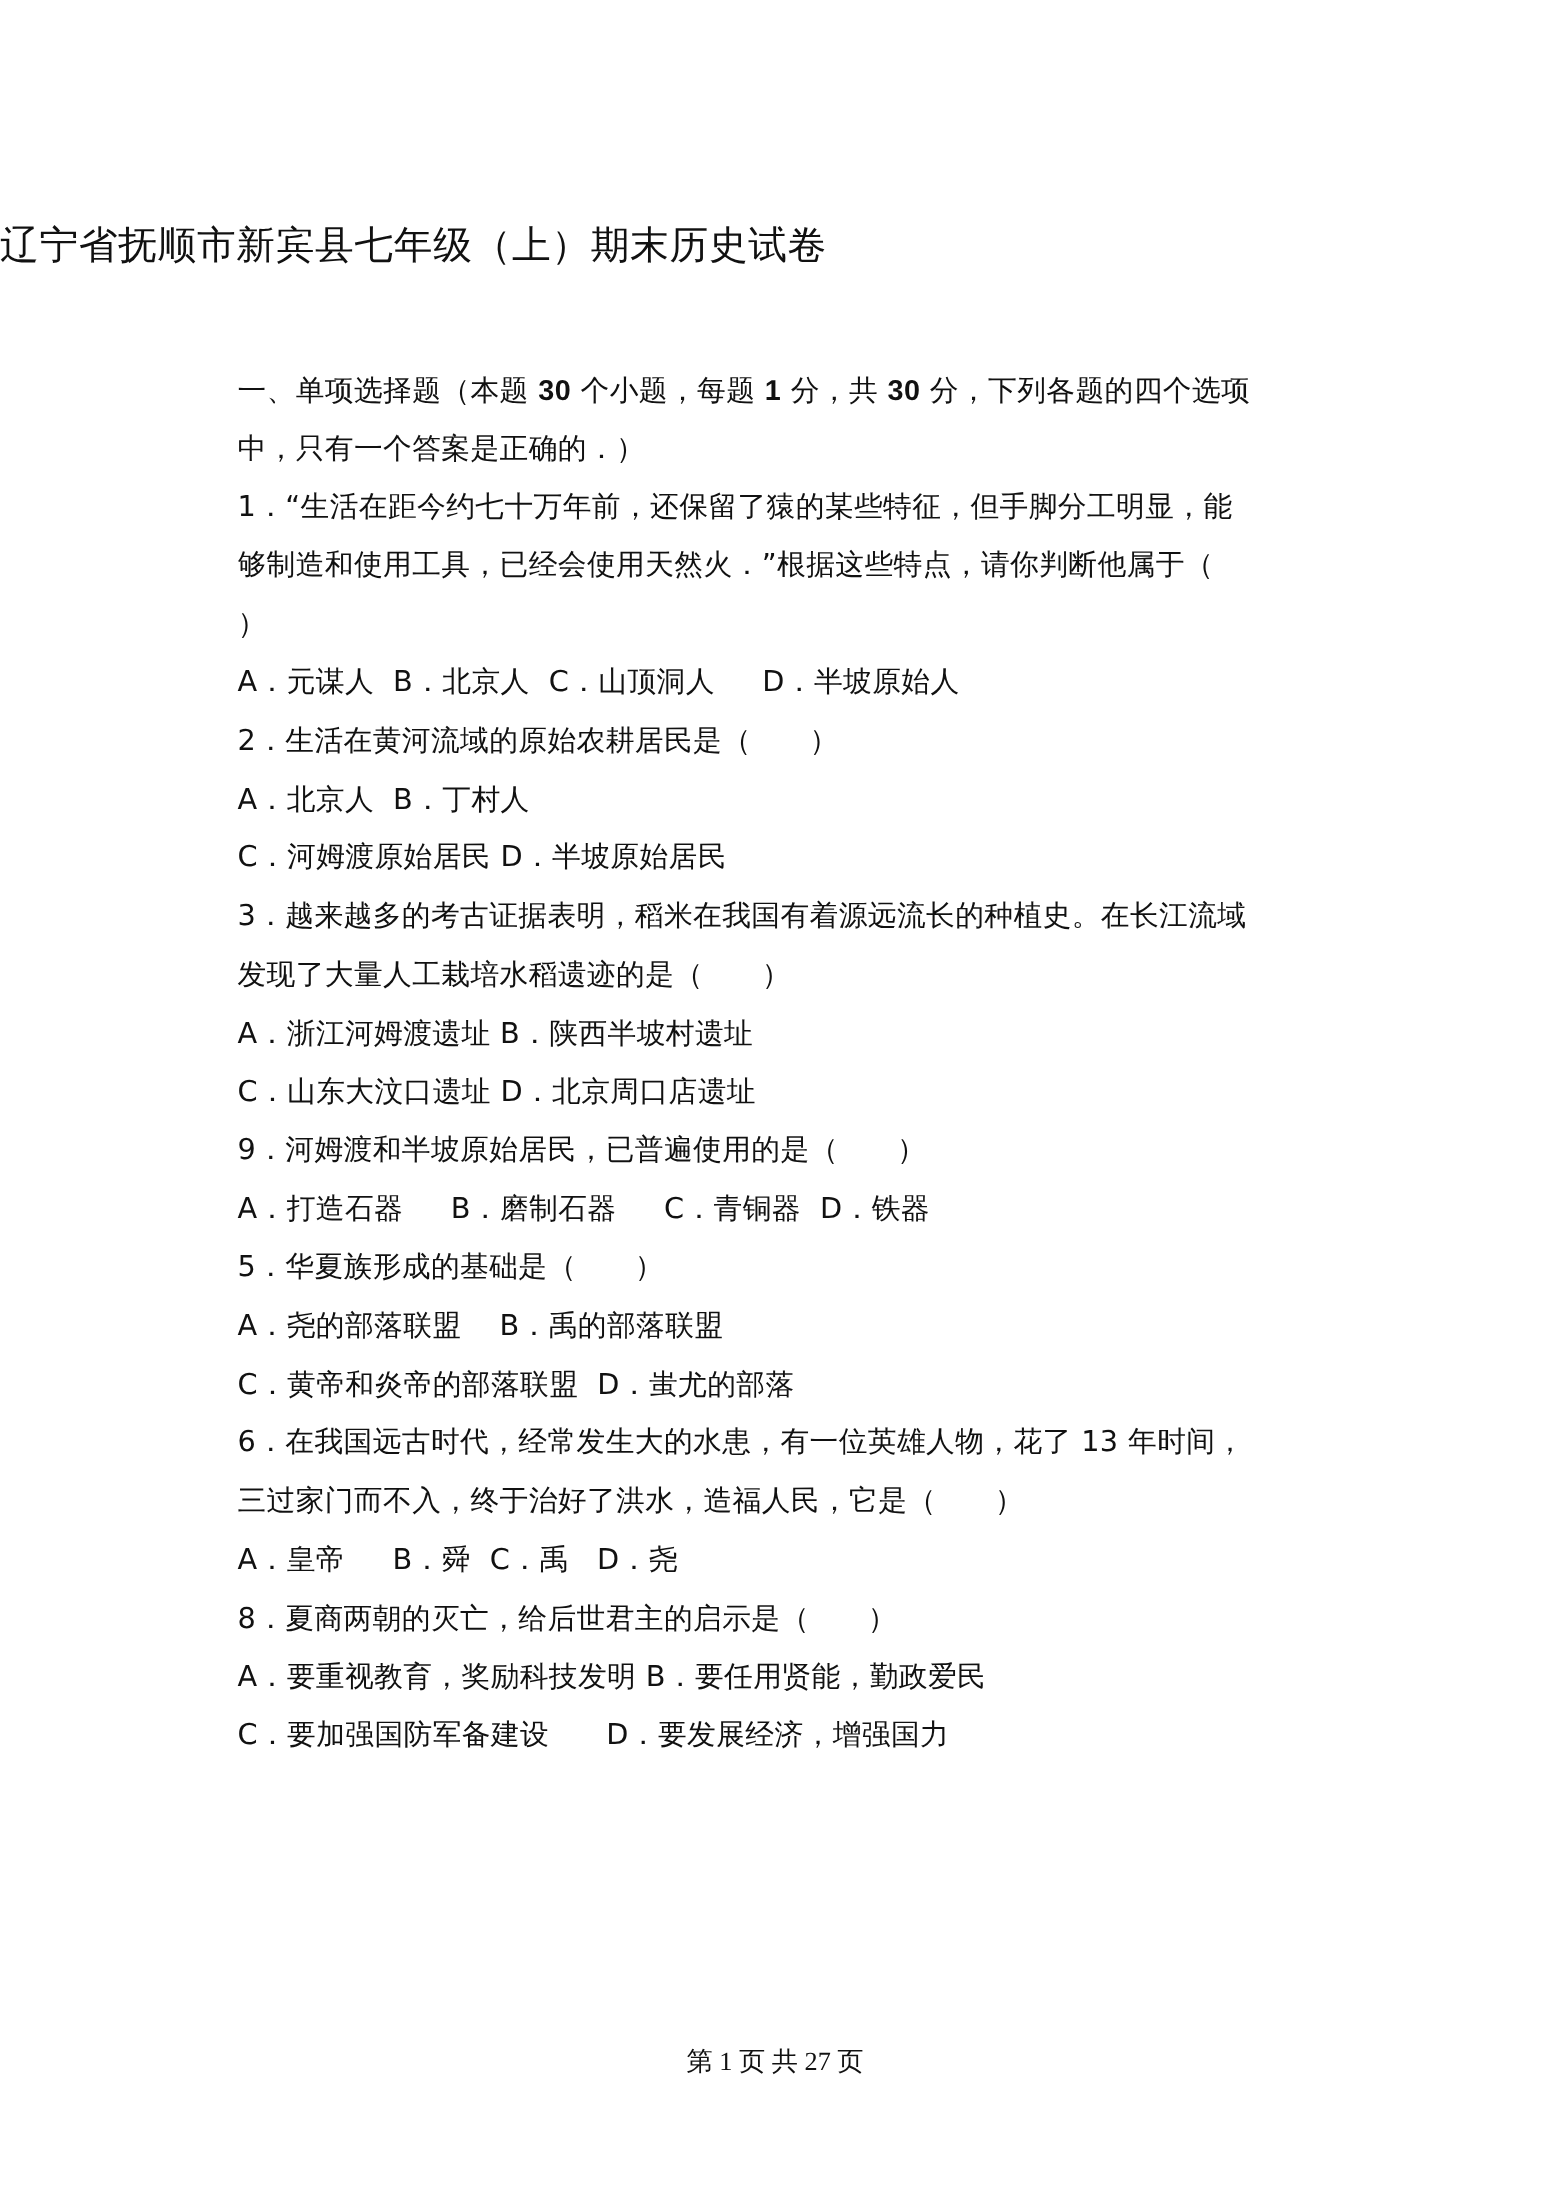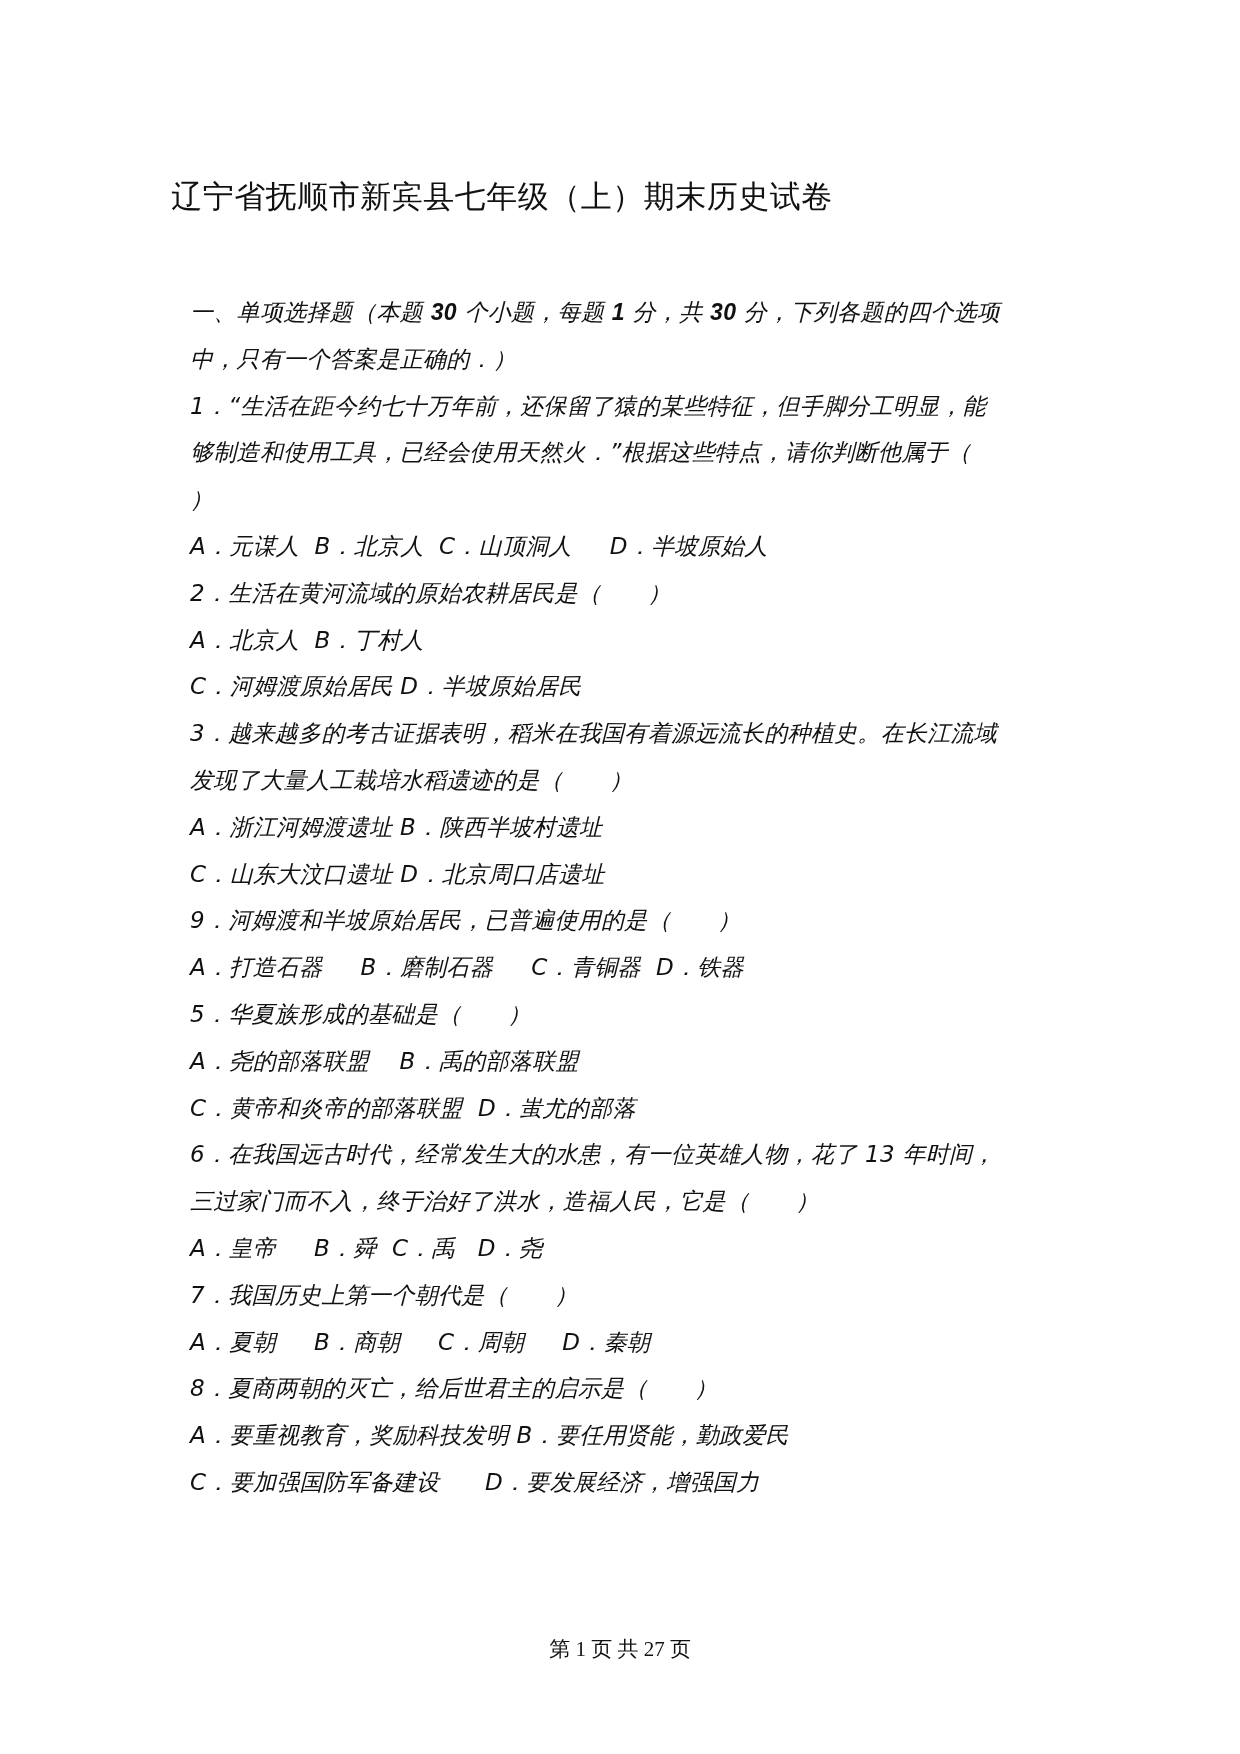--- a/index.html
+++ b/index.html
@@ -3,29 +3,28 @@
   <meta charset="utf-8">
   <style>
     html, body { margin: 0; padding: 0; background: #ffffff; }
     body {
       width: 1240px; height: 1754px; position: relative; overflow: hidden;
       font-family: "DejaVu Sans", "Liberation Sans", sans-serif;
       color: #111111;
     }
     .title {
       position: absolute; left: 0; width: 1004px; top: 176px;
-      text-align: center; font-size: 31px; line-height: 40px; letter-spacing: 0.5px;
+      text-align: left; font-size: 31px; line-height: 40px; letter-spacing: 0.5px;
     }
     .body-text {
       position: absolute; left: 190px; width: 880px; top: 289px;
     }
     .line {
       font-size: 23px; height: 46.8px; line-height: 46.8px; white-space: pre;
       letter-spacing: 0.3px;
-      font-style: italic;
     }
     .line b { font-family: "Liberation Sans", sans-serif; font-weight: bold; }
     .footer {
       position: absolute; left: 0; width: 1240px; top: 1634px;
       text-align: center; font-size: 21px; line-height: 30px;
       font-family: Liberation Serif, serif;
     }
   </style>
 </head>
 <body>
@@ -67,24 +66,20 @@
       <div class="line">A．尧的部落联盟    B．禹的部落联盟</div>
       <div class="line">C．黄帝和炎帝的部落联盟  D．蚩尤的部落</div>
     </div>
 
     <div>
       <div class="line">6．在我国远古时代，经常发生大的水患，有一位英雄人物，花了 13 年时间，</div>
       <div class="line">三过家门而不入，终于治好了洪水，造福人民，它是（　　）</div>
       <div class="line">A．皇帝     B．舜  C．禹   D．尧</div>
     </div>
 
-    <div>
-      <div class="line">7．我国历史上第一个朝代是（　　）</div>
-      <div class="line">A．夏朝     B．商朝     C．周朝     D．秦朝</div>
-    </div>
 
     <div>
       <div class="line">8．夏商两朝的灭亡，给后世君主的启示是（　　）</div>
       <div class="line">A．要重视教育，奖励科技发明 B．要任用贤能，勤政爱民</div>
       <div class="line">C．要加强国防军备建设      D．要发展经济，增强国力</div>
     </div>
   </div>
 
   <div class="footer">第 1 页 共 27 页</div>
 </div>

